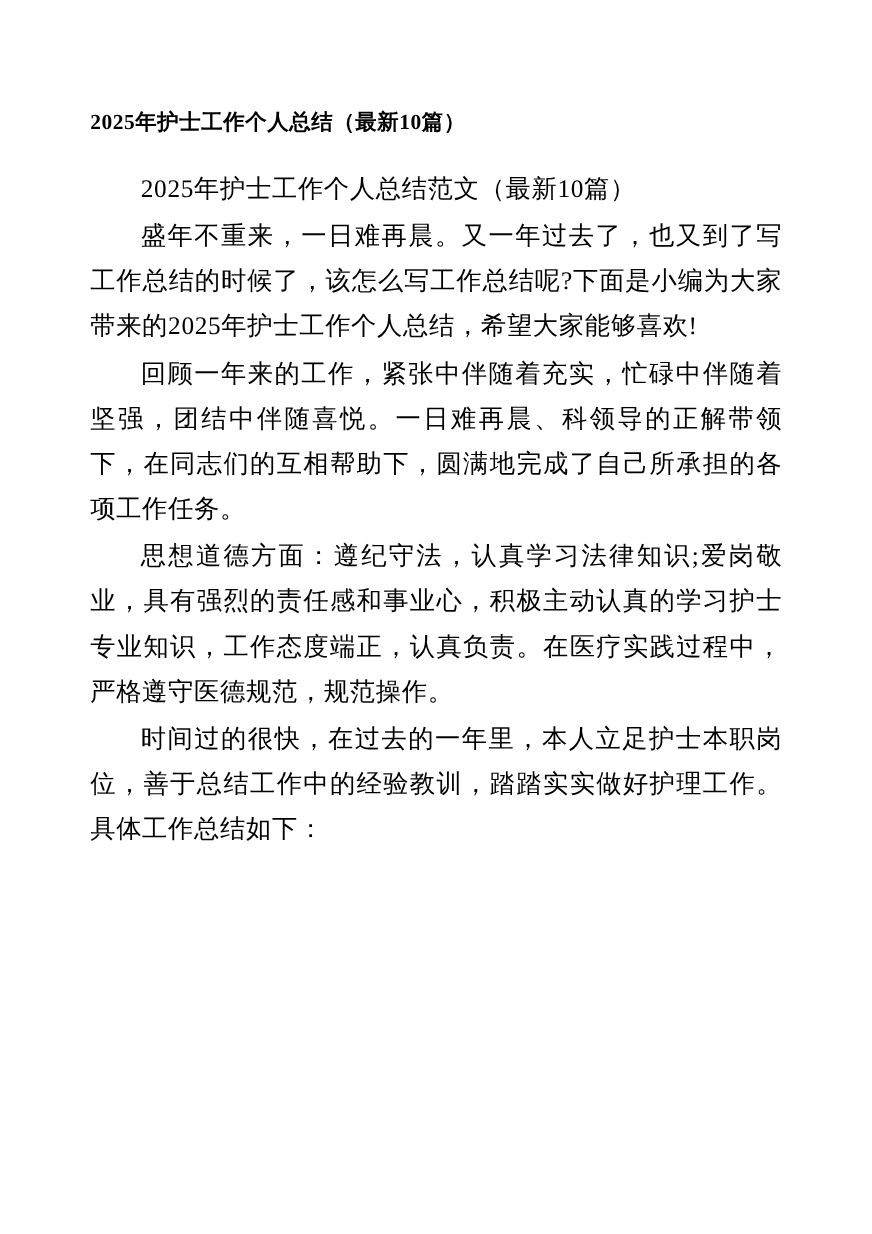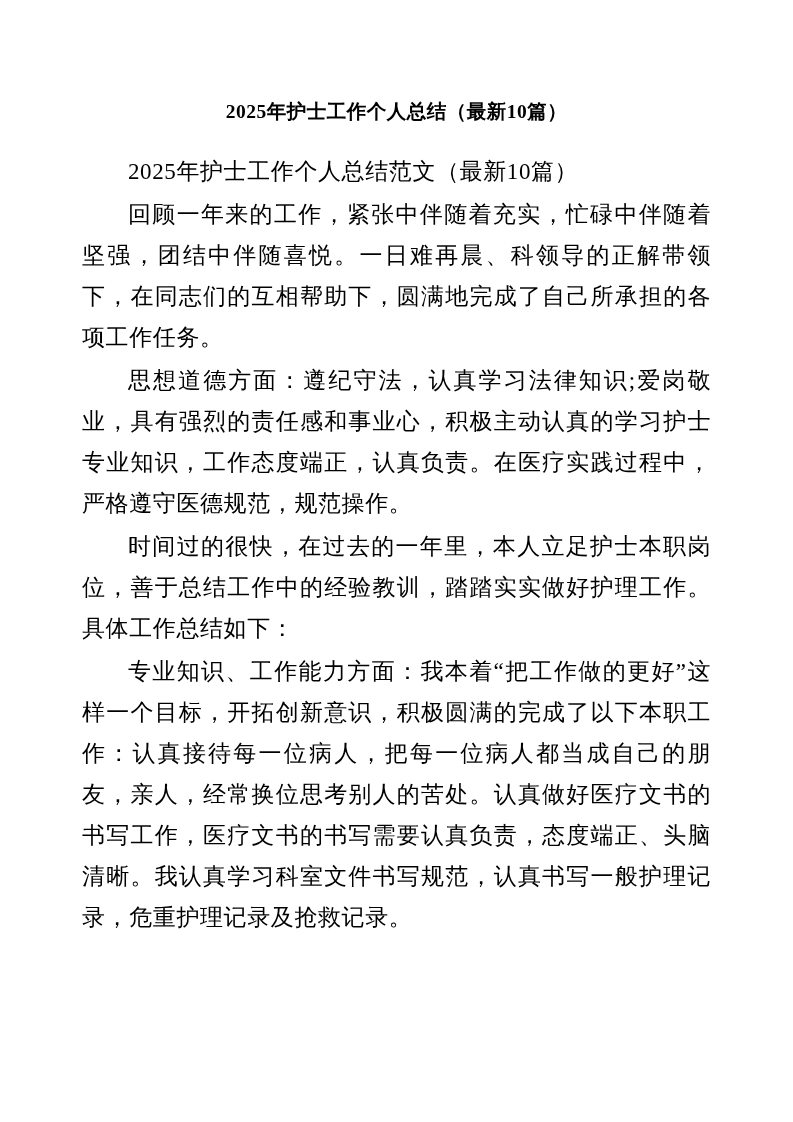--- a/index.html
+++ b/index.html
@@ -15,21 +15,20 @@
     overflow: hidden;
   }
   .page {
     width: 793px;
     height: 1122px;
     box-sizing: border-box;
     padding: 74px 82px 60px 82px;
     position: relative;
   }
   .doc-title {
-    text-align: center;
     font-size: 19.5px;
     font-weight: bold;
     letter-spacing: 0.5px;
     margin: 22px 0 24px 0;
     line-height: 1.6;
   }
   .para {
     font-size: 23px;
     line-height: 41px;
     text-align: justify;
@@ -43,18 +42,18 @@
   }
 </style>
 </head>
 <body>
 
 <div class="page">
 
   <div class="doc-title">2025年护士工作个人总结（最新10篇）</div>
 
   <p class="para">2025年护士工作个人总结范文（最新10篇）</p>
+  <p class="para">盛年不重来，一日难再晨。又一年过去了，也又到了写工作总结的时候了，该怎么写工作总结呢?下面是小编为大家带来的2025年护士工作个人总结，希望大家能够喜欢!</p>
   <p class="para">回顾一年来的工作，紧张中伴随着充实，忙碌中伴随着坚强，团结中伴随喜悦。一日难再晨、科领导的正解带领下，在同志们的互相帮助下，圆满地完成了自己所承担的各项工作任务。</p>
   <p class="para">思想道德方面：遵纪守法，认真学习法律知识;爱岗敬业，具有强烈的责任感和事业心，积极主动认真的学习护士专业知识，工作态度端正，认真负责。在医疗实践过程中，严格遵守医德规范，规范操作。</p>
   <p class="para">时间过的很快，在过去的一年里，本人立足护士本职岗位，善于总结工作中的经验教训，踏踏实实做好护理工作。具体工作总结如下：</p>
-  <p class="para tight">专业知识、工作能力方面：我本着“把工作做的更好”这样一个目标，开拓创新意识，积极圆满的完成了以下本职工作：认真接待每一位病人，把每一位病人都当成自己的朋友，亲人，经常换位思考别人的苦处。认真做好医疗文书的书写工作，医疗文书的书写需要认真负责，态度端正、头脑清晰。我认真学习科室文件书写规范，认真书写一般护理记录，危重护理记录及抢救记录。</p>
 
 </div>
 
 </body></html>

